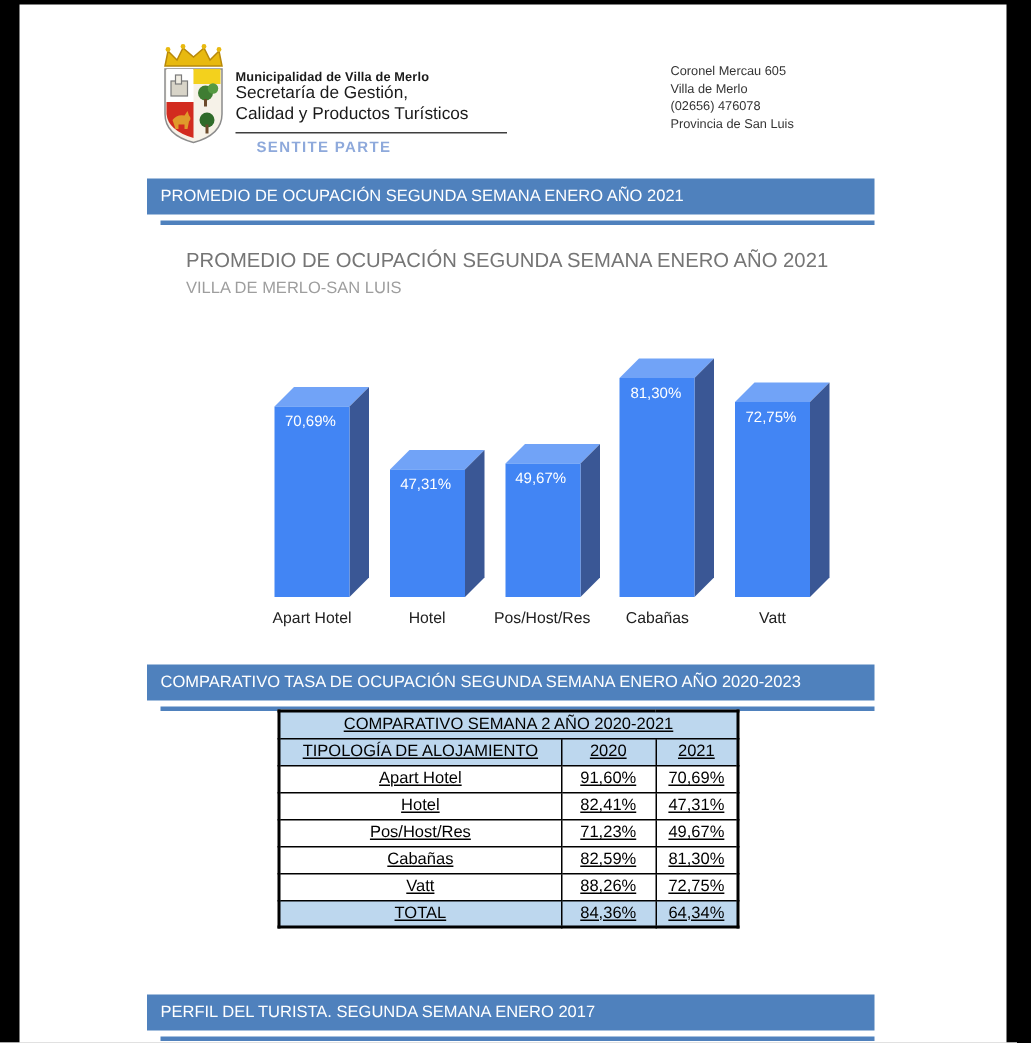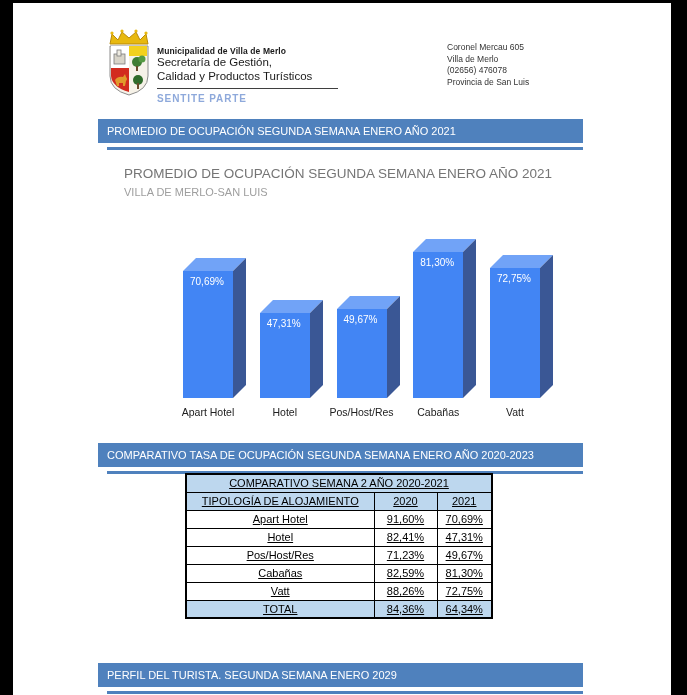--- a/index.html
+++ b/index.html
@@ -12,21 +12,21 @@
   .edge-top   { left:0; top:0; width:687px; height:3px; }
   .edge-left  { left:0; top:0; width:13px; height:695px; }
   .edge-right { left:671px; top:0; width:16px; height:695px; }
 
   
   .logo { position:absolute; left:106px; top:28px; width:46px; height:68px; }
   .org-block { position:absolute; left:157px; top:46px; width:230px; color:#1a1a1a; }
   .org-line1 { font-size:8.5px; font-weight:bold; letter-spacing:.1px; }
   .org-line2, .org-line3 { font-size:11.5px; font-weight:normal; line-height:13.5px; }
   .org-divider { width:181px; border-top:1.5px solid #3f3f3f; margin-top:5px; }
-  .tagline { margin-top:4px; font-size:10px; font-weight:bold; color:#8ea9db; letter-spacing:.9px; }
+  .tagline { margin-top:4px; font-size:10px; font-weight:bold; color:#8ea9db; letter-spacing:.9px;margin-left:14px; }
   .address { position:absolute; left:447px; top:42px; color:#333; }
   .address div { font-size:8.5px; line-height:11.5px; }
 
   
   .banner {
     position:absolute; left:98px; width:485px; height:24px;
     background:#4f81bd; color:#ffffff; font-size:11px;
     display:flex; align-items:center; padding-left:9px;
   }
   .banner-underline { position:absolute; left:107px; width:476px; height:3px; background:#4f81bd; }
@@ -187,16 +187,16 @@
         </tr>
         <tr class="total-row">
           <td class="col-tip">TOTAL</td>
           <td class="col-y1">84,36%</td>
           <td class="col-y2">64,34%</td>
         </tr>
       </tbody>
   </table>
 
   <div class="banner" style="top:663px;">
-    <span>PERFIL DEL TURISTA. SEGUNDA SEMANA ENERO 2029</span>
+    <span>PERFIL DEL TURISTA. SEGUNDA SEMANA ENERO 2017</span>
   </div>
   <div class="banner-underline" style="top:691px;"></div>
 </div>
 
 </body></html>

